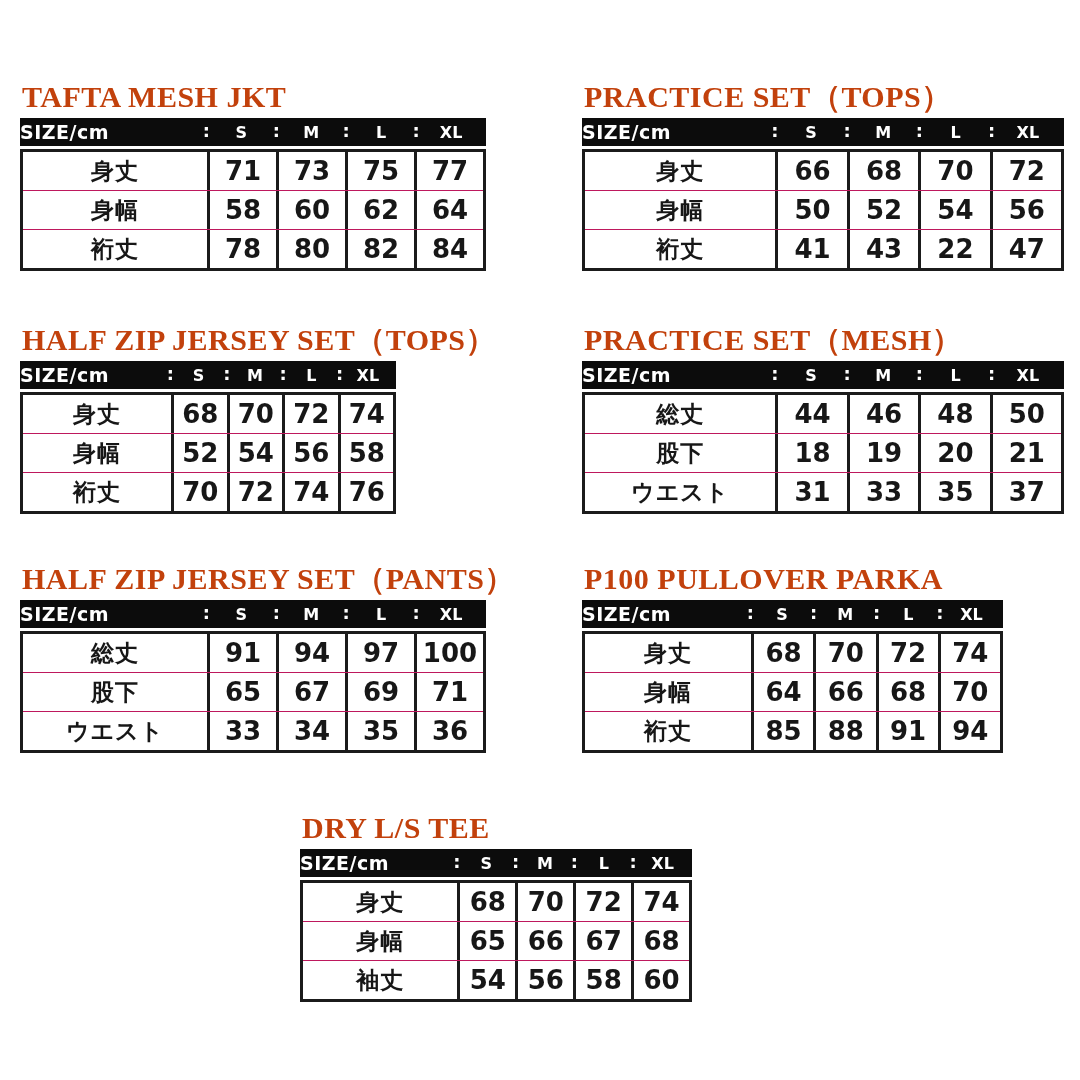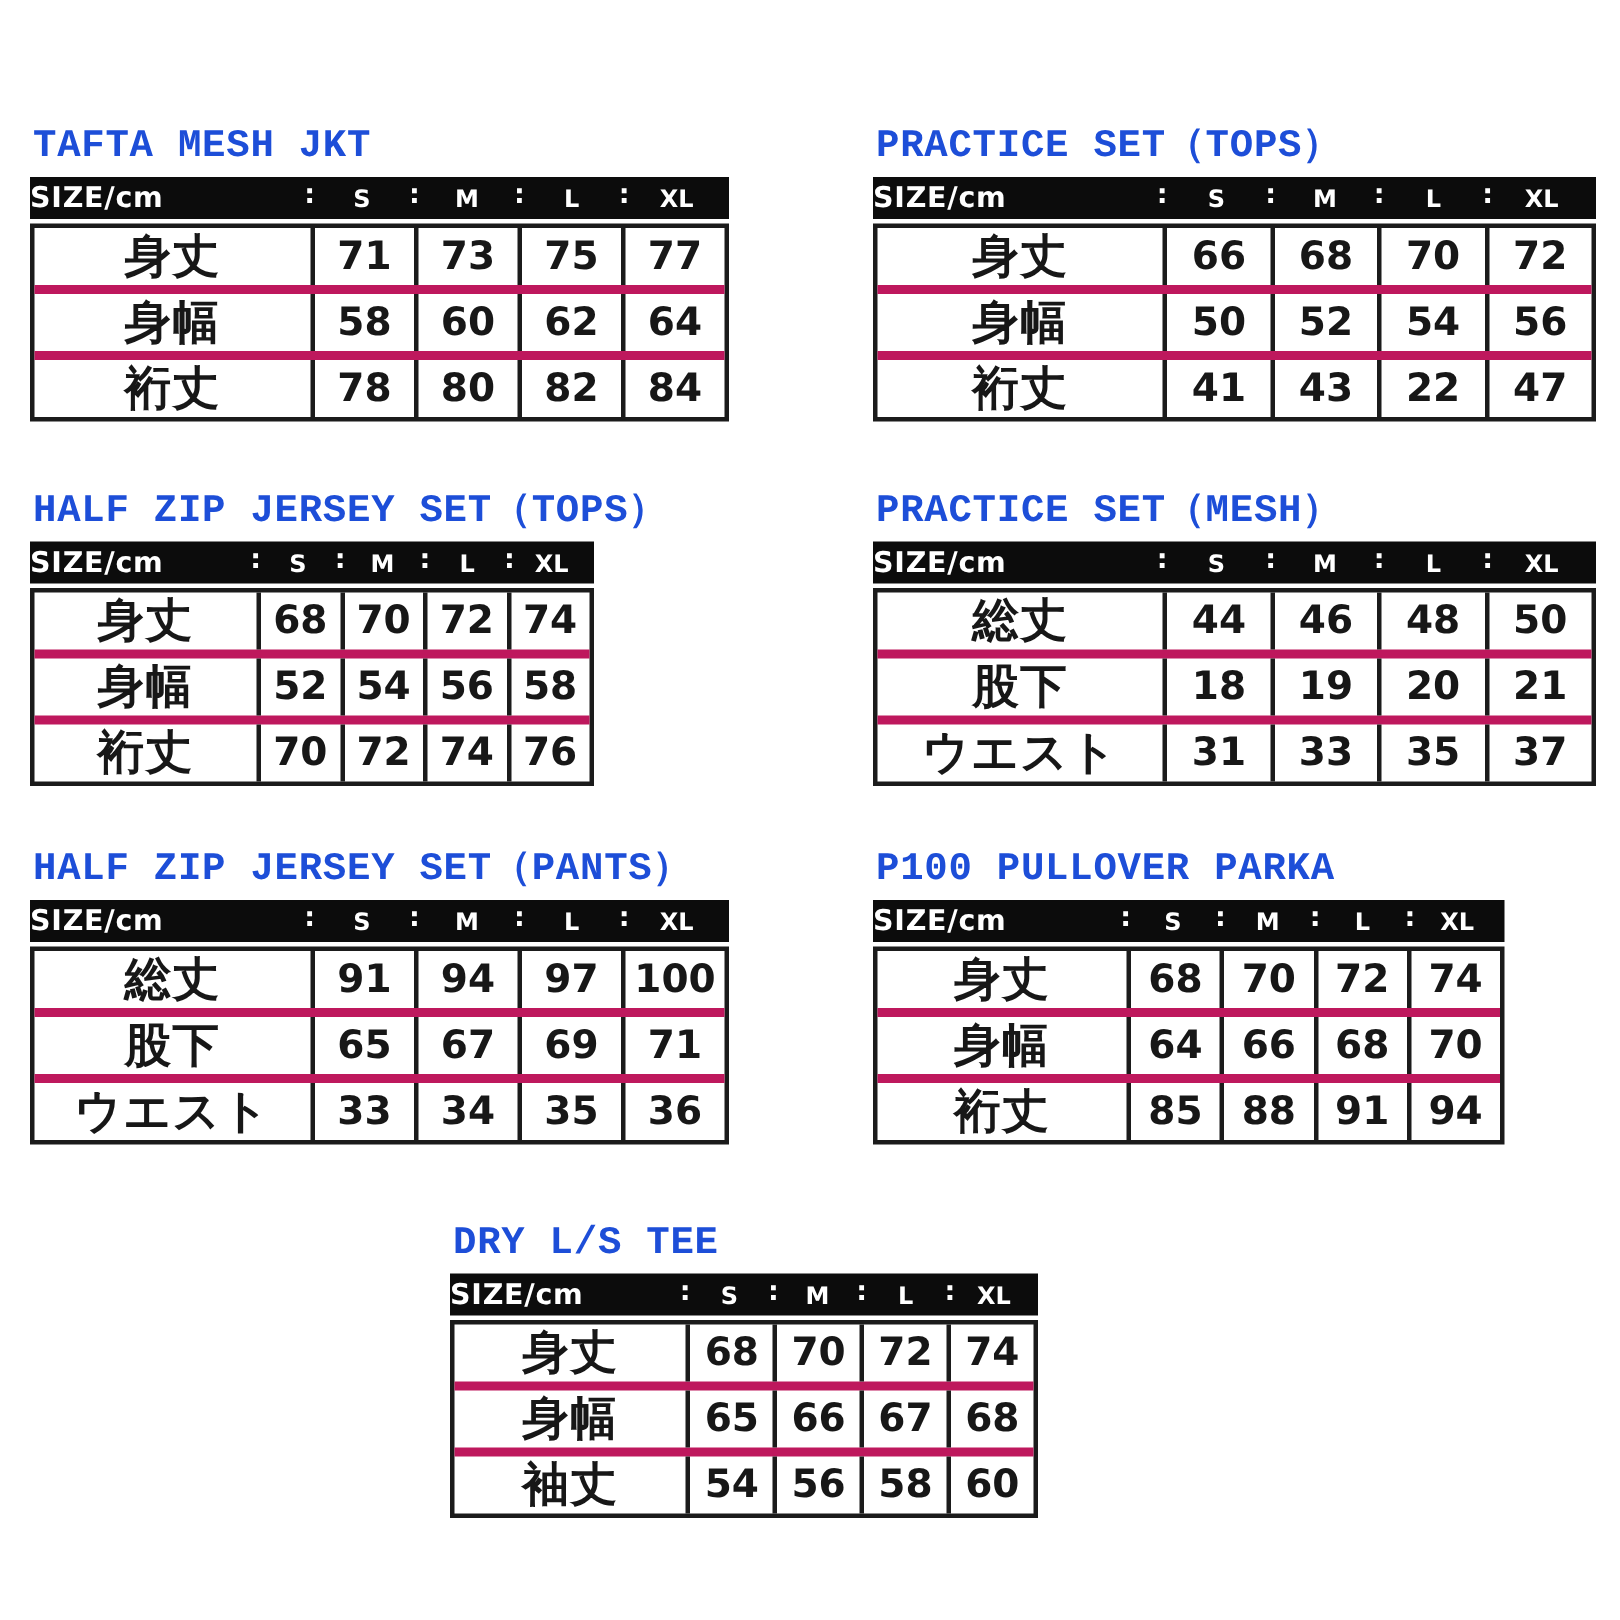--- a/index.html
+++ b/index.html
@@ -23,26 +23,26 @@
   .block { position: absolute; }
   .pos-1 { left: 20px;  top: 84px;  width: 466px; }
   .pos-2 { left: 582px; top: 84px;  width: 482px; }
   .pos-3 { left: 20px;  top: 327px; width: 376px; }
   .pos-4 { left: 582px; top: 327px; width: 482px; }
   .pos-5 { left: 20px;  top: 566px; width: 466px; }
   .pos-6 { left: 582px; top: 566px; width: 421px; }
   .pos-7 { left: 300px; top: 815px; width: 392px; }
 
   .title {
-    font-family: Liberation Mono, monospace;
-    font-weight: bold;
-    font-size: 26px;
+    font-family: Liberation Serif, serif;
+    font-weight: bold;
+    font-size: 30px;
     line-height: 26px;
     letter-spacing: 0.5px;
-    color: #1d4ed8;
+    color: #c2410c;
     margin: 0 0 8px 2px;
     white-space: nowrap;
   }
 
   .tbl { width: 100%; }
 
   .thead {
     height: 28px;
     background: #0c0c0c;
     display: flex;
@@ -76,28 +76,28 @@
 
   .tbody {
     border: 3px solid #1b1b1b;
     background: #ffffff;
     box-sizing: border-box;
   }
   .trow {
     display: flex;
     height: 38px;
   }
-  .trow + .trow { border-top: 6px solid #be185d; justify-content: center; }
+  .trow + .trow { border-top: 1px solid #be185d; justify-content: center; }
   .lcell {
     flex: 0 0 40%;
     box-sizing: border-box;
     display: flex;
     align-items: center;
     justify-content: center;
-    font-size: 31px;
+    font-size: 23px;
     font-weight: bold;
     letter-spacing: 1px;
   }
   .dcell {
     flex: 1 1 0;
     box-sizing: border-box;
     border-left: 3px solid #1b1b1b;
     display: flex;
     align-items: center;
     justify-content: center;

